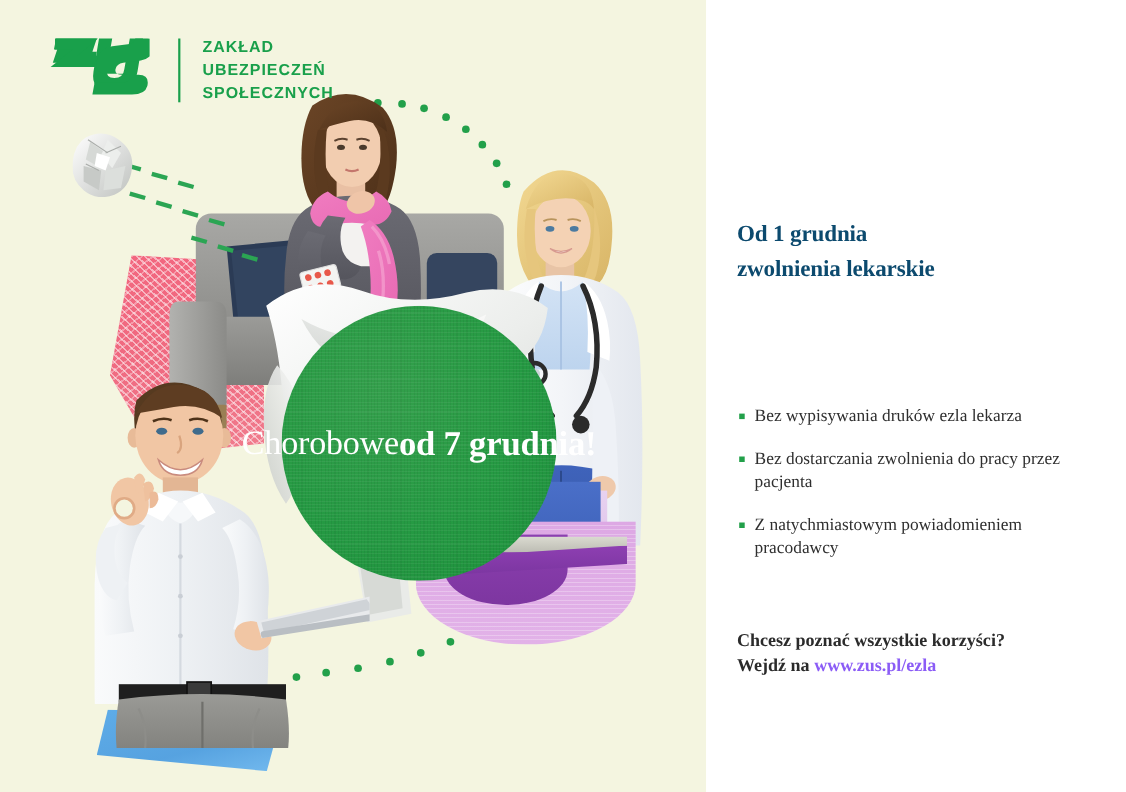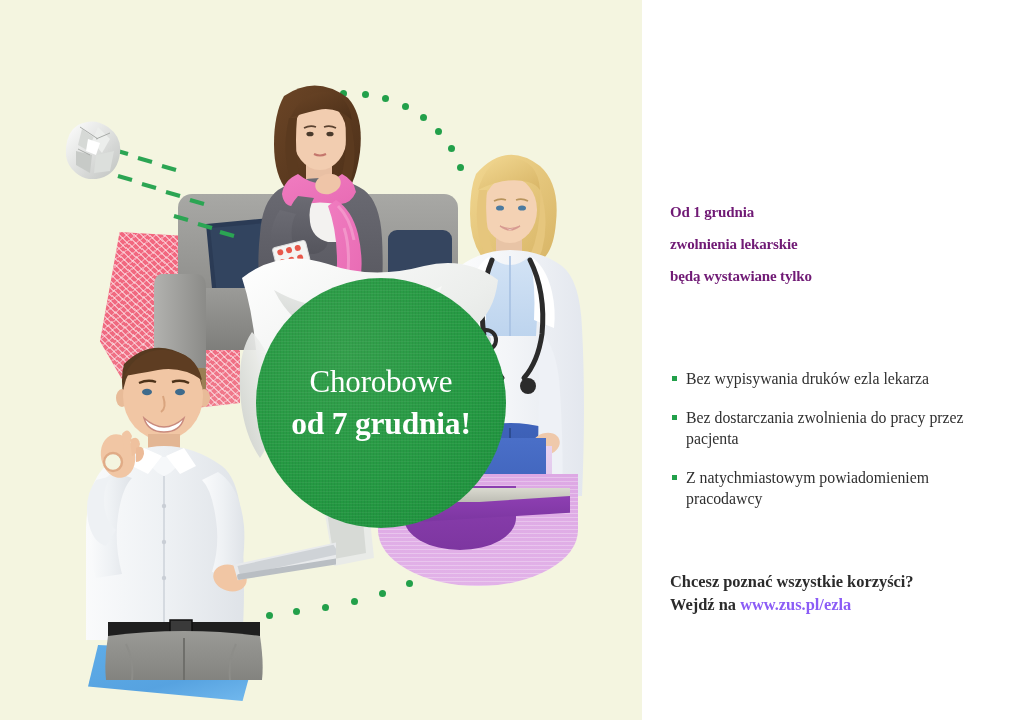--- a/index.html
+++ b/index.html
@@ -189,21 +189,21 @@
     position: absolute;
     left: 256px; top: 278px;
     width: 250px; height: 250px;
     border-radius: 50%;
     background:
       repeating-linear-gradient(0deg, rgba(255,255,255,.055) 0 1px, rgba(255,255,255,0) 1px 3px),
       repeating-linear-gradient(90deg, rgba(0,0,0,.05) 0 1px, rgba(0,0,0,0) 1px 3px),
       radial-gradient(circle at 36% 30%, #34a04c 0%, #259a43 55%, #1d8f3c 100%);
     z-index: 30;
     display: flex;
-    flex-direction: column;
+    flex-direction: row;
     align-items: center;
     justify-content: center;
   }
   .gc-line {
     color: #ffffff;
     font-family: "Liberation Serif", serif;
     font-size: 31px;
     line-height: 40px;
     letter-spacing: -0.2px;
     text-align: center;
@@ -222,23 +222,23 @@
     left: 642px; top: 0;
     width: 382px; height: 720px;
     background: #ffffff;
   }
   .headline {
     position: absolute;
     left: 28px; top: 196px;
     width: 320px;
     font-family: "Liberation Serif", serif;
     font-weight: 700;
-    font-size: 15px;
+    font-size: 21px;
     line-height: 32px;
-    color: #701a75;
+    color: #0c4a6e;
     letter-spacing: -0.15px;
   }
   .benefits {
     position: absolute;
     left: 28px; top: 368px;
     width: 320px;
   }
   .benefit {
     position: relative;
     padding-left: 16px;
@@ -605,29 +605,47 @@
         <span class="gdot" style="left:0px;   top:92px;"></span>
       </div>
 
       <div class="green-circle">
         <div class="gc-line">Chorobowe</div>
         <div class="gc-line bold">od 7 grudnia!</div>
       </div>
 
     </div>
 
+    <div class="zus-logo">
+      <svg class="zus-mark" viewBox="0 0 92 54">
+        <g fill="#19a04b">
+
+          <path d="M6 2 L44 2 L40 14 L22 14 L44 14 L42 24 L4 24 L8 12 L26 12 L6 12 Z"></path>
+          <path d="M7 2 L45 2 L26 18 L46 18 L44 28 L2 28 L22 12 L5 12 Z"></path>
+
+          <path d="M46 2 L58 2 L53 30 q-1 8 7 8 q8 0 9 -8 L74 2 L86 2 L81 32 q-3 18 -23 18 q-20 0 -17 -18 z"></path>
+
+          <path d="M70 2 L90 2 q8 0 6 10 q-2 8 -12 10 l-16 2 q-6 1 -7 6 q-1 5 6 5 L82 35 q10 0 8 10 q-2 8 -14 8 L40 53 L42 42 L68 42 q5 0 6 -4 q1 -4 -5 -4 L52 34 q-10 0 -8 -12 q2 -11 14 -13 L74 7 q4 -1 5 -5 z"></path>
+        </g>
+      </svg>
+      <div class="zus-divider"></div>
+      <div class="zus-words">
+        <div>ZAKŁAD</div>
+        <div>UBEZPIECZEŃ</div>
+        <div>SPOŁECZNYCH</div>
+      </div>
+    </div>
   </div>
 
   <div class="right-panel">
 
 
     <div class="headline">
       <div>Od 1 grudnia</div>
       <div>zwolnienia lekarskie</div>
-      <div>będą wystawiane tylko</div>
     </div>
 
     <div class="benefits">
       <div class="benefit">
         <span class="bullet"></span>
         <span>Bez wypisywania druków ezla lekarza</span>
       </div>
       <div class="benefit">
         <span class="bullet"></span>
         <span>Bez dostarczania zwolnienia do pracy przez pacjenta</span>

